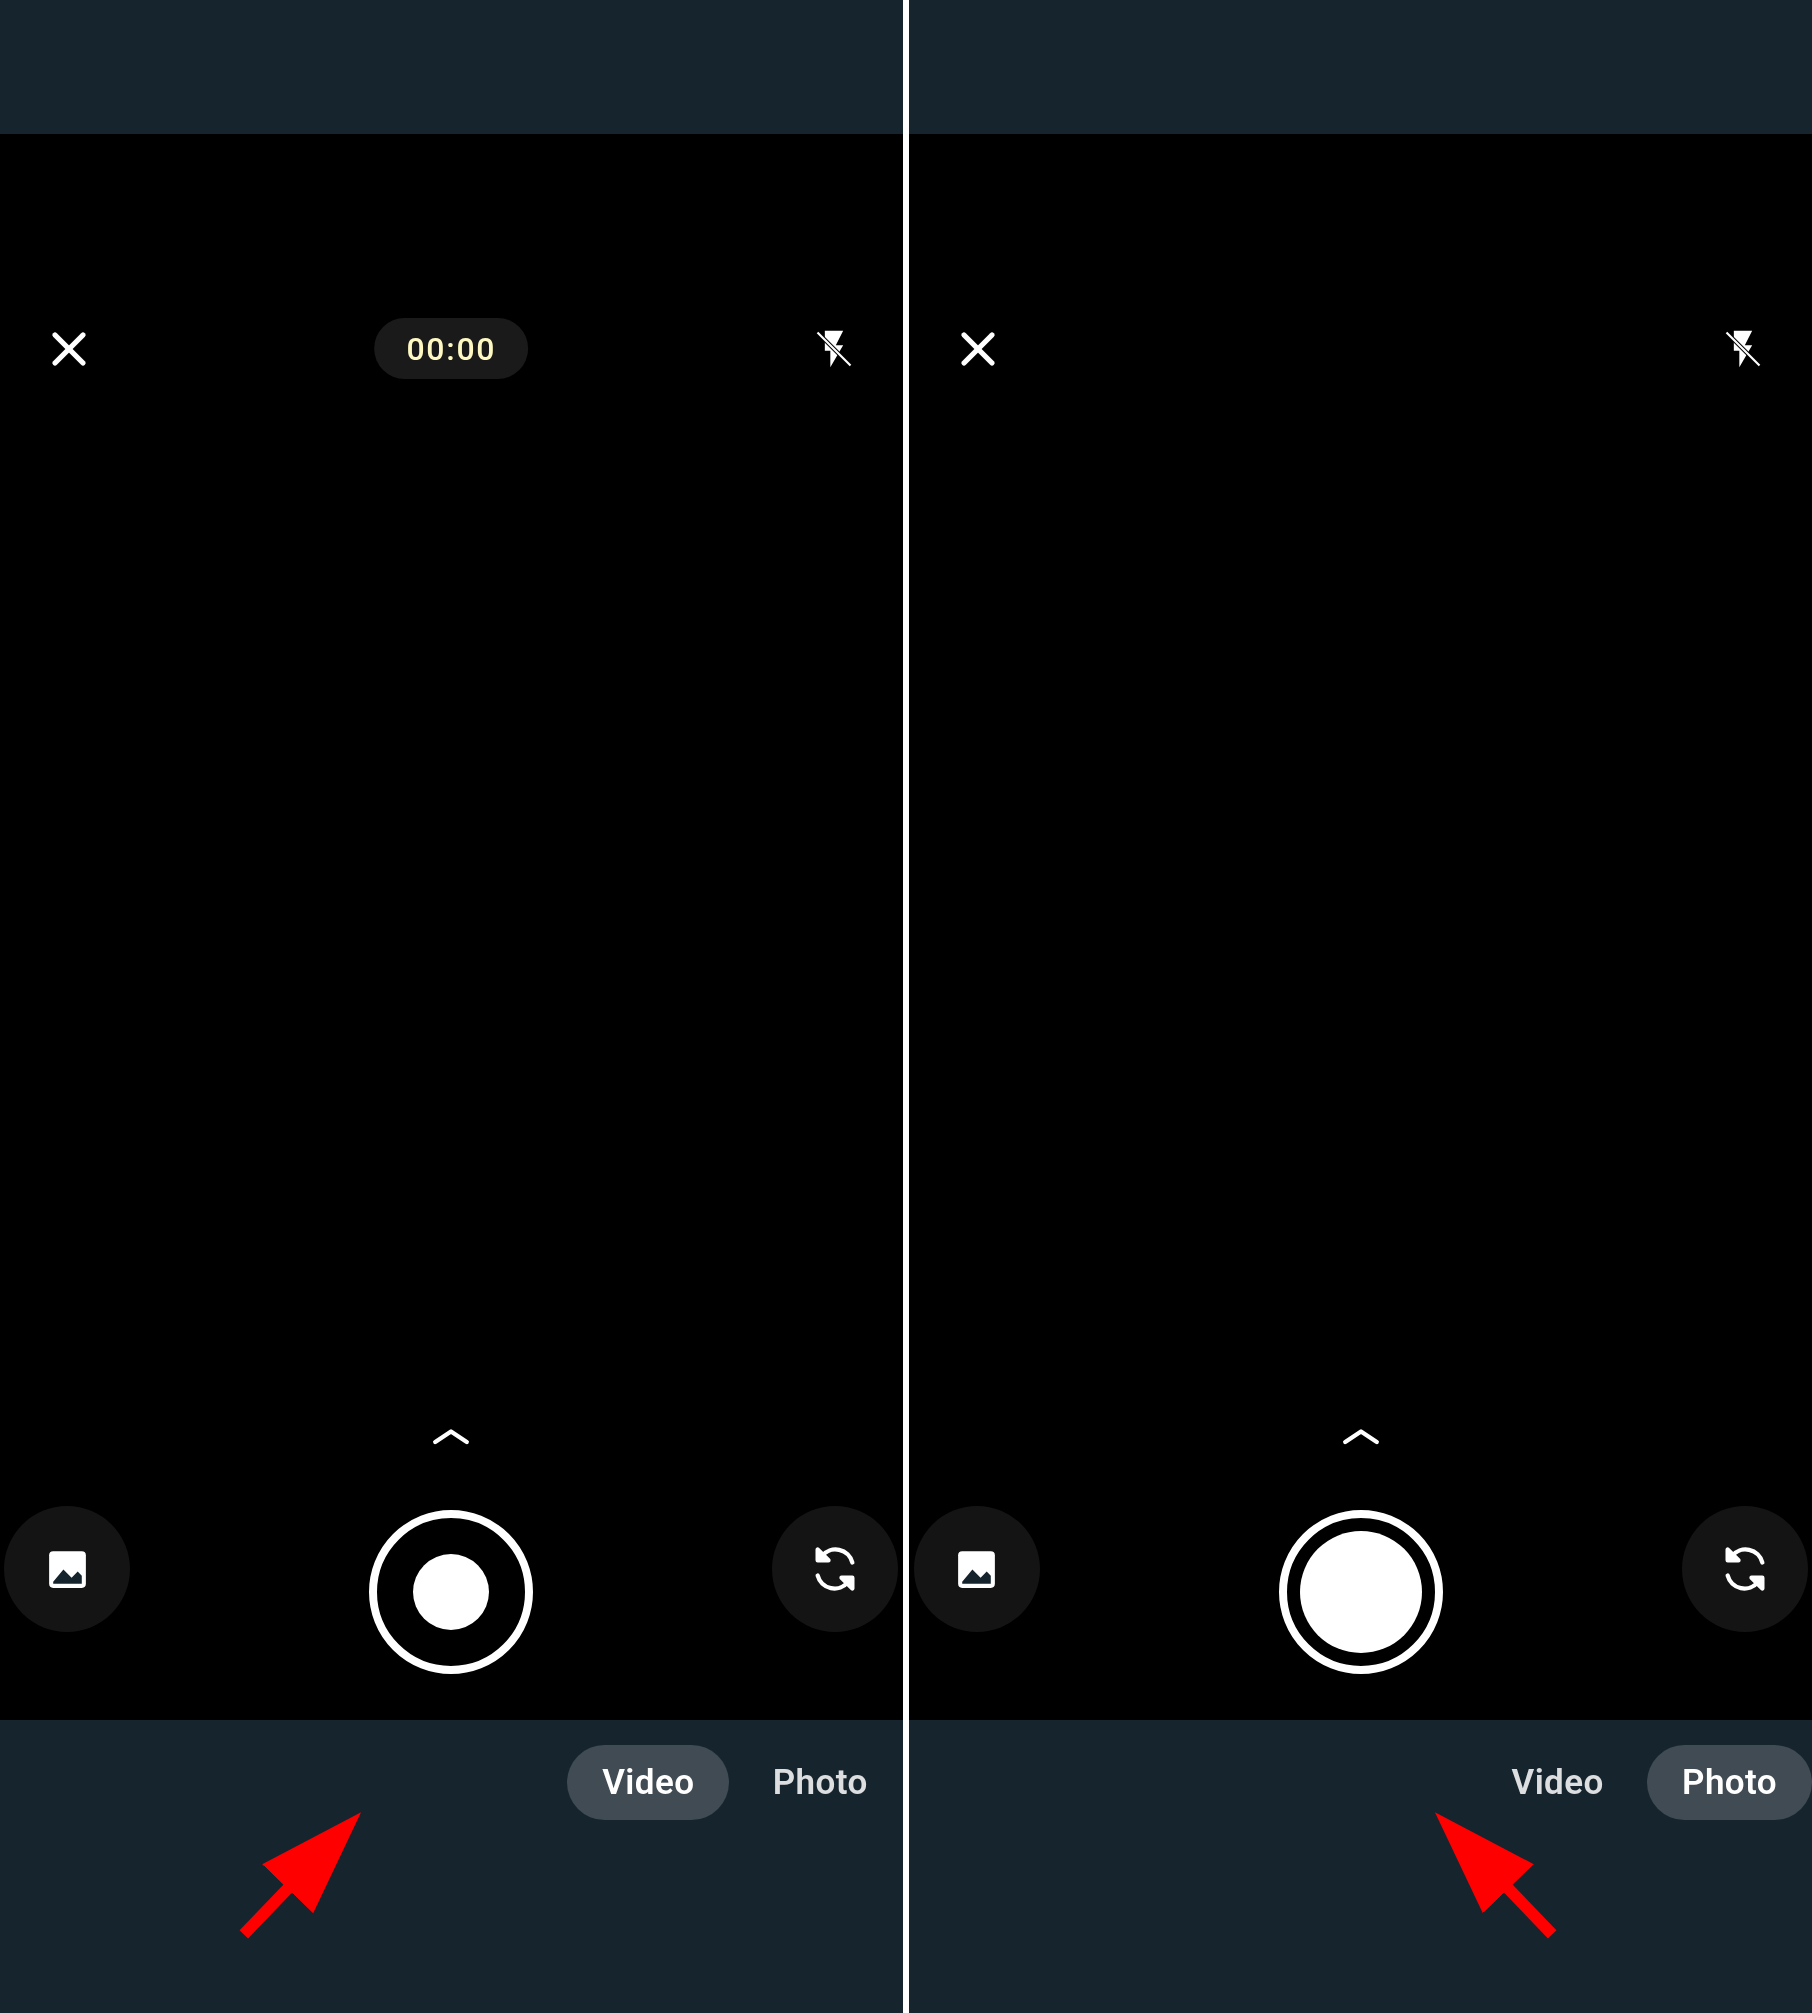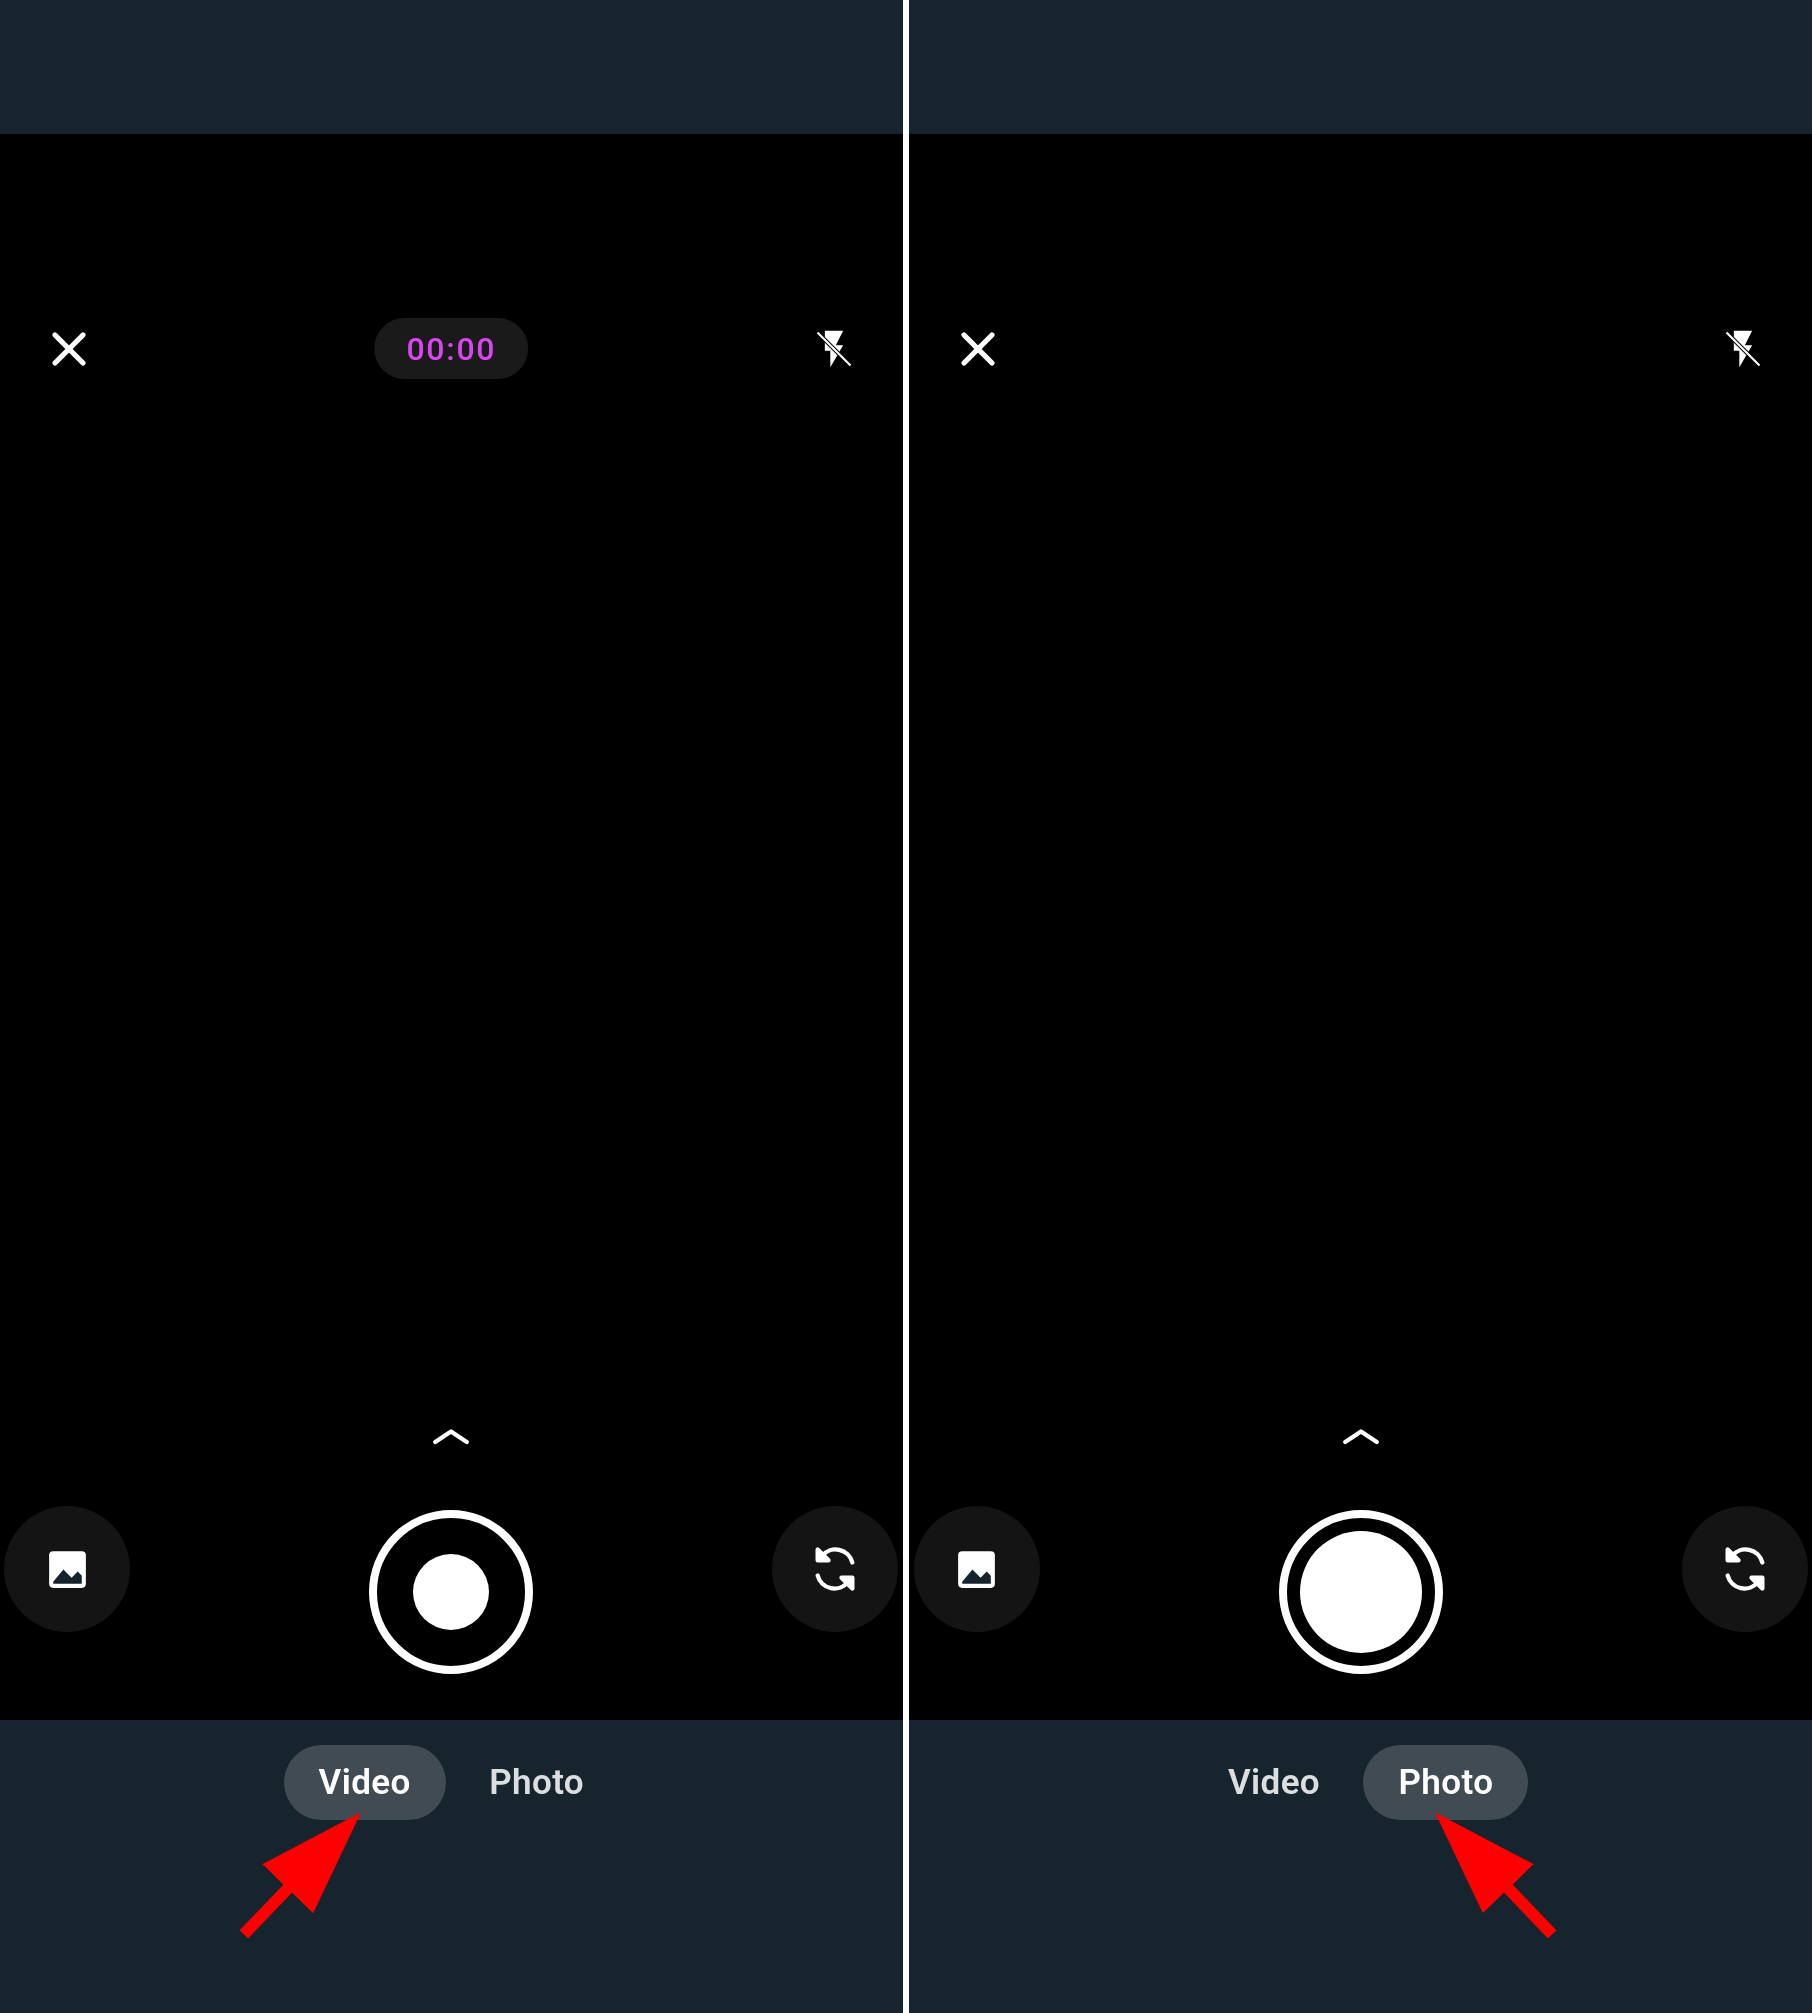--- a/index.html
+++ b/index.html
@@ -62,21 +62,21 @@
     width: 54px;
     height: 54px;
     display: flex;
     align-items: center;
     justify-content: center;
     color: #fff;
     cursor: pointer;
   }
   .timer-pill {
     background: rgba(255,255,255,0.10);
-    color: #d946ef;
+    color: #fef9c3;
     font-size: 32px;
     letter-spacing: 1.7px;
     padding: 11.7px 32px;
     border-radius: 50px;
     font-weight: 500;
     text-align: right;
   }
   .top-center {
     position: absolute;
     left: 50%;
@@ -140,21 +140,21 @@
   }
   .mode-bar {
     position: absolute;
     left: 0;
     right: 0;
     bottom: 0;
     height: 294px;
     background: #16242e;
     display: flex;
     align-items: flex-start;
-    justify-content: center;
+    justify-content: flex-end;
     gap: 8.4px;
     padding-top: 25px;
   }
   .mode-tab {
     font-size: 35px;
     font-weight: 600;
     color: rgba(255,255,255,0.85);
     padding: 17px 35px;
     border-radius: 50px;
     cursor: pointer;

